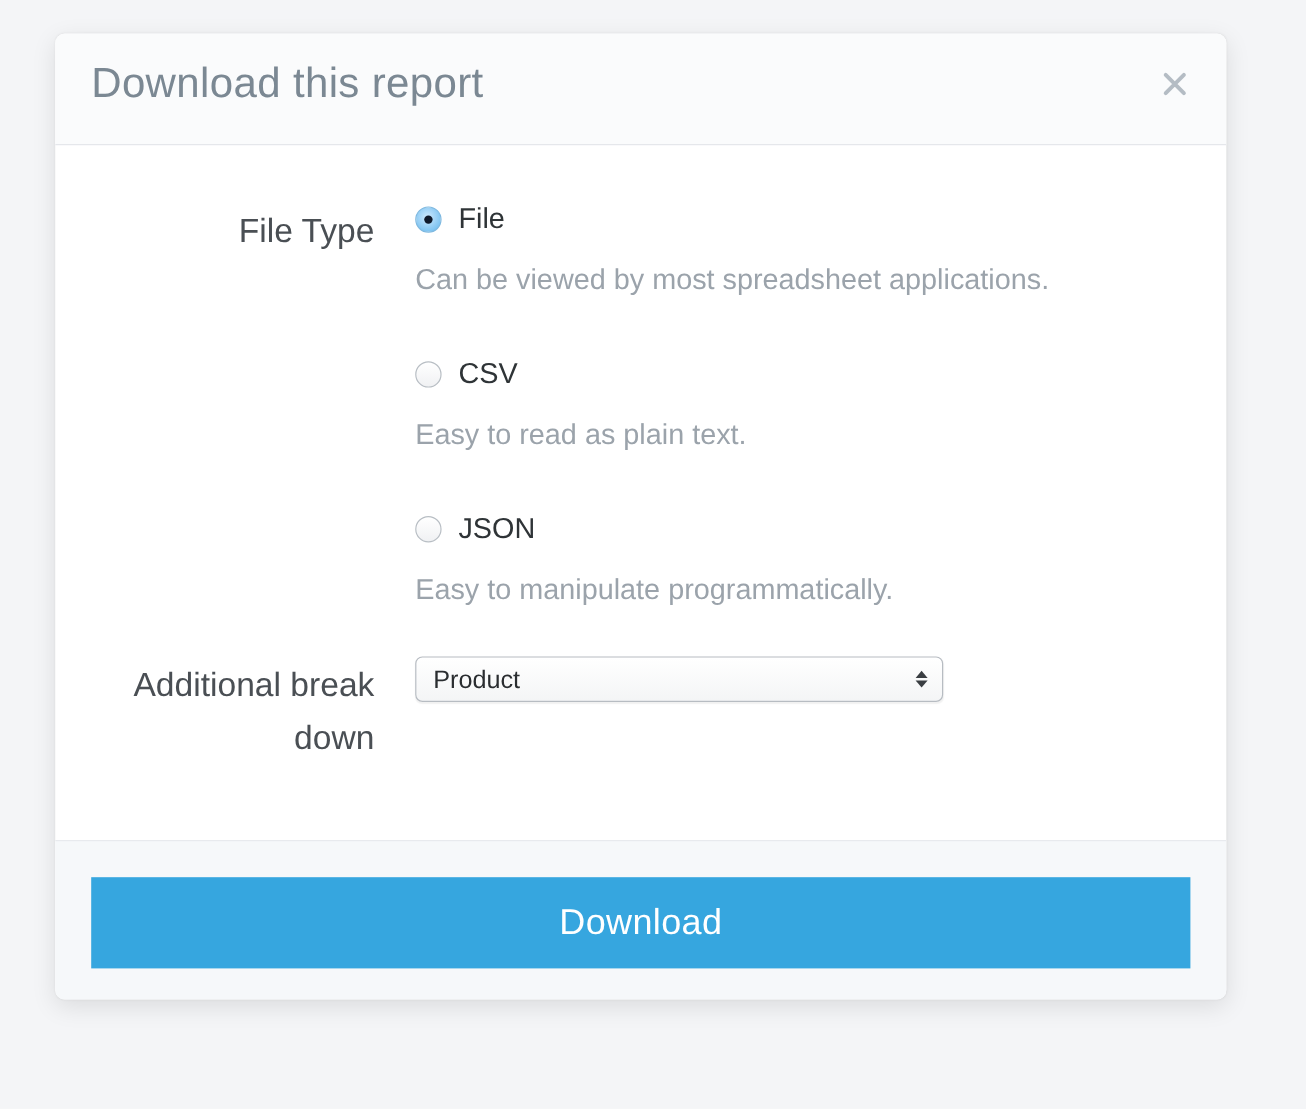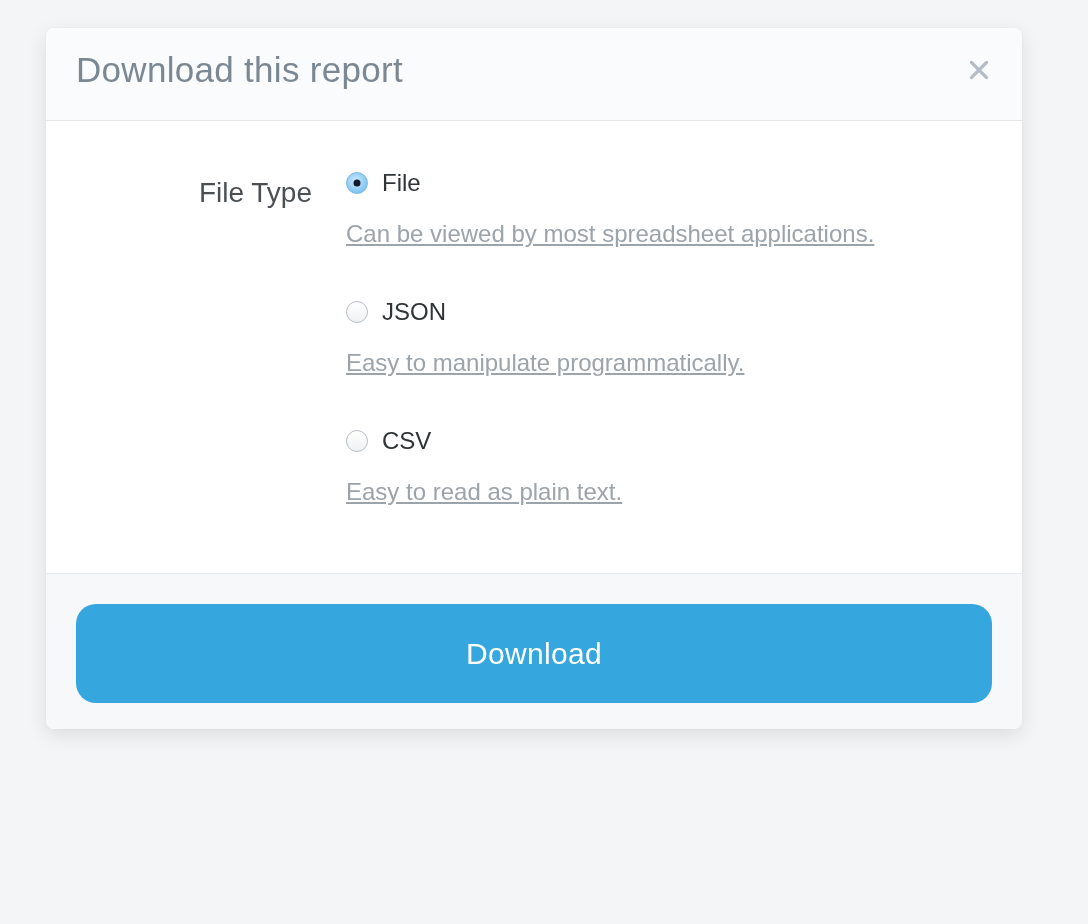--- a/index.html
+++ b/index.html
@@ -94,21 +94,20 @@
     transform: translate(-50%, -50%);
   }
   .radio-label {
     font-size: 24px;
     color: #2f3437;
   }
   .option-desc {
     font-size: 24px;
     color: #9ba3ab;
     line-height: 1.45;
-    text-decoration: underline;
   }
   .select-wrap {
     position: relative;
     width: 440px;
   }
   .native-select {
     width: 100%;
     height: 38px;
     border: 1px solid #b7bcc2;
     border-radius: 6px;
@@ -137,23 +136,23 @@
   }
   .stepper .up { border-bottom: 6px solid #3a3e42; }
   .stepper .down { border-top: 6px solid #3a3e42; }
   .modal-footer {
     border-top: 1px solid #e8eaee;
     background: #f6f8fa;
     padding: 30px 30px 26px 30px;
   }
   .download-btn {
     width: 100%;
-    height: 99px;
+    height: 76px;
     border: none;
-    border-radius: 20px;
+    border-radius: 0;
     background: #36a6df;
     color: #ffffff;
     font-size: 30px;
     font-weight: 400;
     cursor: pointer;
     letter-spacing: 0.3px;
   }
 </style>
 </head>
 <body>
@@ -180,36 +179,50 @@
             <div class="radio-line">
               <span class="radio-circle selected"></span>
               <span class="radio-label">File</span>
             </div>
             <div class="option-desc">Can be viewed by most spreadsheet applications.</div>
           </div>
 
           <div class="radio-option">
             <div class="radio-line">
               <span class="radio-circle"></span>
-              <span class="radio-label">JSON</span>
-            </div>
-            <div class="option-desc">Easy to manipulate programmatically.</div>
+              <span class="radio-label">CSV</span>
+            </div>
+            <div class="option-desc">Easy to read as plain text.</div>
           </div>
 
           <div class="radio-option">
             <div class="radio-line">
               <span class="radio-circle"></span>
-              <span class="radio-label">CSV</span>
-            </div>
-            <div class="option-desc">Easy to read as plain text.</div>
+              <span class="radio-label">JSON</span>
+            </div>
+            <div class="option-desc">Easy to manipulate programmatically.</div>
           </div>
 
         </div>
       </div>
 
+      <div class="form-row">
+        <div class="label-col">Additional break down</div>
+        <div class="input-col">
+          <div class="select-wrap">
+            <select class="native-select">
+              <option>Product</option>
+            </select>
+            <div class="stepper">
+              <div class="tri up"></div>
+              <div class="tri down"></div>
+            </div>
+          </div>
+        </div>
+      </div>
 
     </div>
 
     <div class="modal-footer">
       <button class="download-btn">Download</button>
     </div>
 
   </div>
 </div>
 

